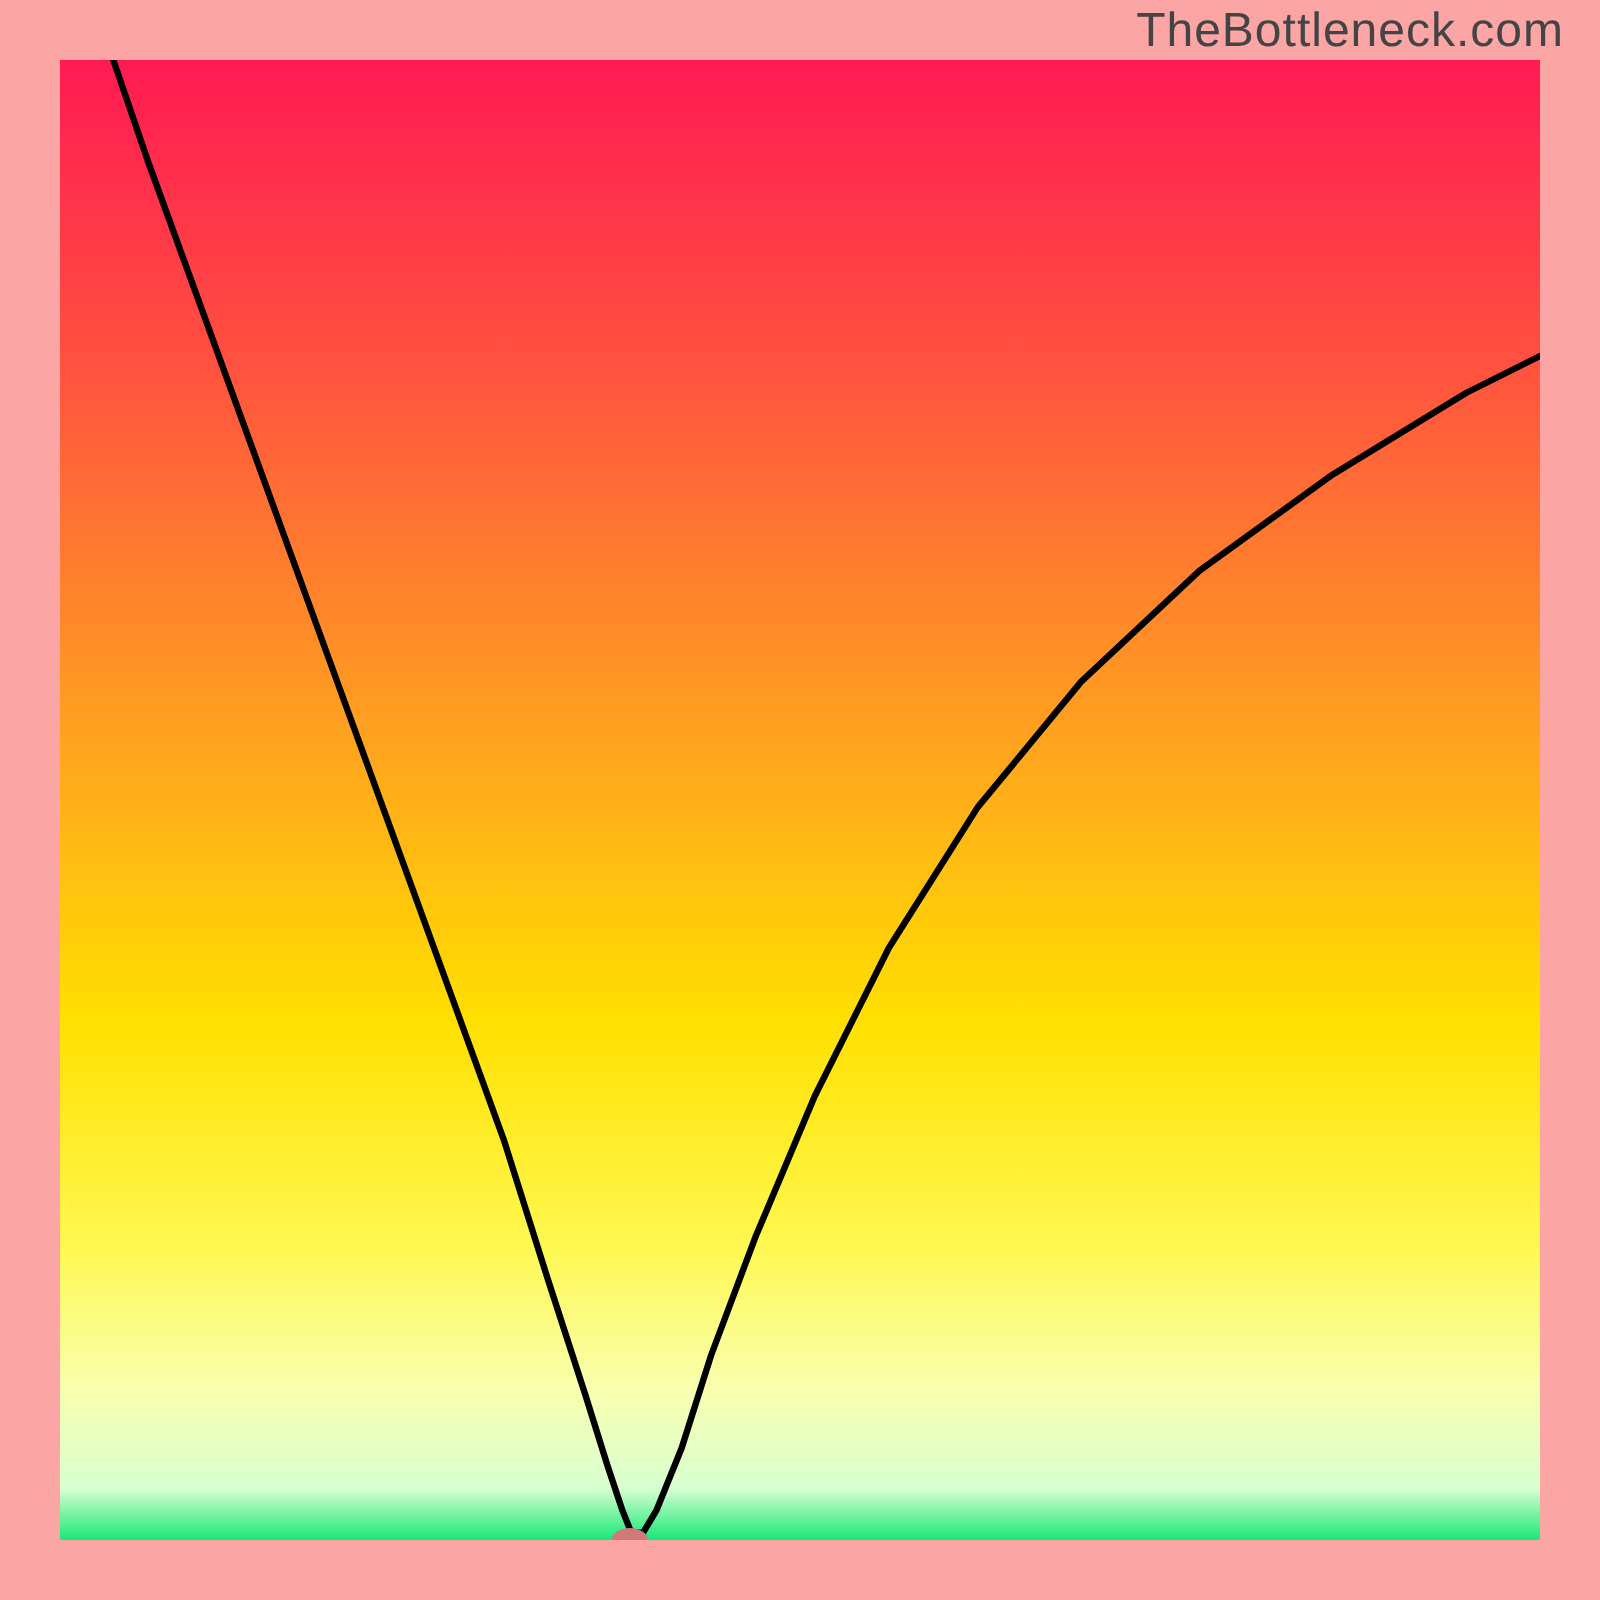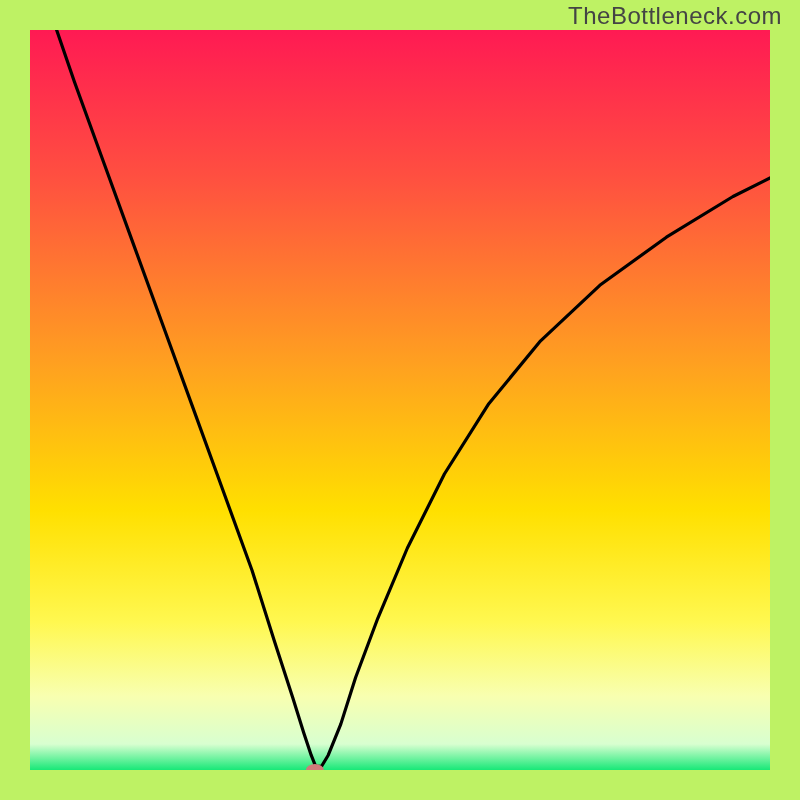--- a/index.html
+++ b/index.html
@@ -8,21 +8,21 @@
     width: 800px;
     height: 800px;
     background: #000;
     font-family: Arial, Helvetica, sans-serif;
     overflow: hidden;
   }
   .frame {
     position: relative;
     width: 800px;
     height: 800px;
-    background: #bef264;
+    background: #fca5a5;
   }
   .watermark {
     position: absolute;
     top: 2px;
     right: 18px;
     color: #444;
     font-size: 24px;
     letter-spacing: 0.5px;
     font-weight: 400;
     user-select: none;

